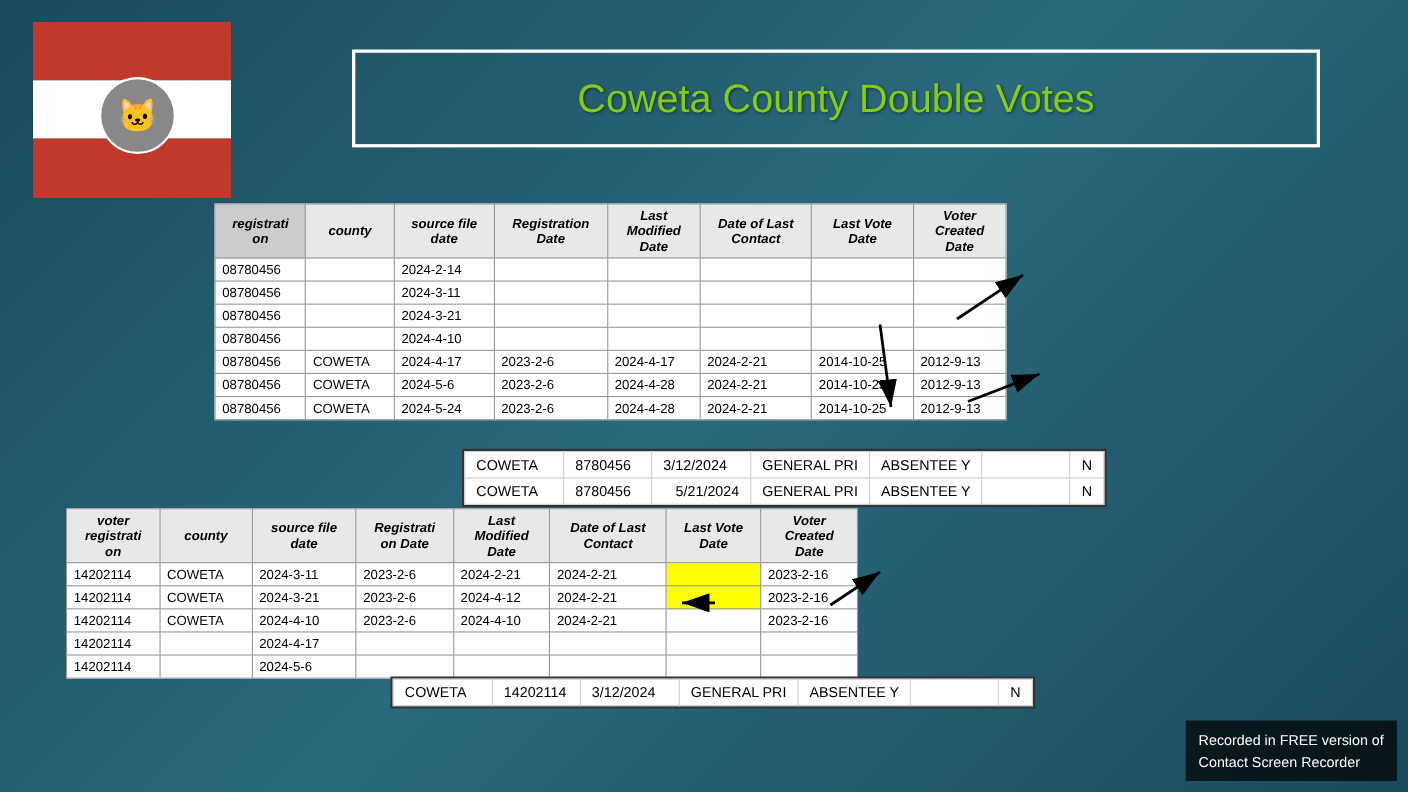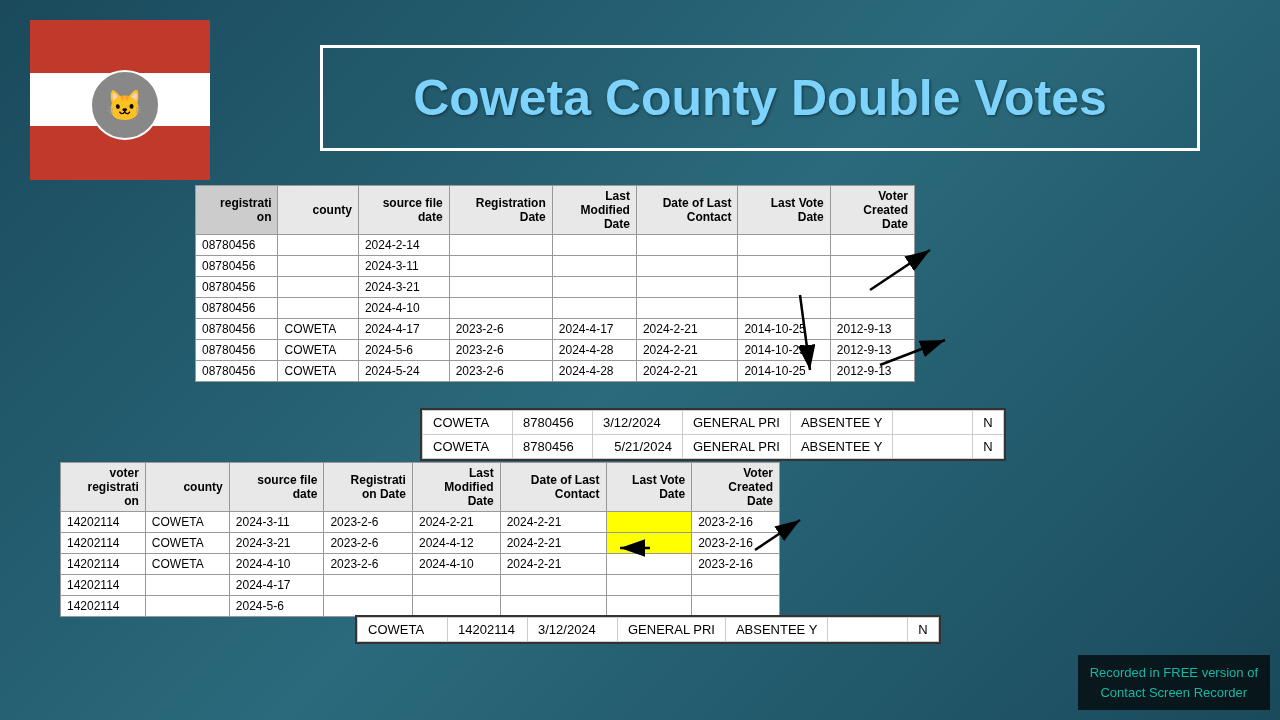--- a/index.html
+++ b/index.html
@@ -94,23 +94,23 @@
     .title-box {
       position: absolute;
       top: 45px;
       left: 320px;
       right: 80px;
       border: 3px solid #fff;
       padding: 20px 30px;
       text-align: center;
     }
     .title-text {
-      color: #7dd3fc;
-      font-size: 50px;
-      font-weight: bold;
+      color: #84cc16;
+      font-size: 36px;
+      font-weight: normal;
       line-height: 1.2;
       text-shadow: 1px 1px 3px rgba(0,0,0,0.5);
     }
 
     
     .upper-table-container {
       position: absolute;
       top: 185px;
       left: 195px;
       right: 30px;
@@ -122,21 +122,22 @@
       font-size: 12px;
     }
     th, td {
       border: 1px solid #999;
       padding: 3px 6px;
       white-space: nowrap;
     }
     th {
       background: #e8e8e8;
       font-weight: bold;
-      text-align: right;
+      text-align: center;
+      font-style: italic;
     }
     .upper-table { width: 720px; }
 
     
     .vote-records {
       position: absolute;
       top: 408px;
       left: 420px;
       background: #fff;
       border: 2px solid #333;
@@ -173,24 +174,24 @@
       padding: 4px 10px;
       border: 1px solid #ccc;
     }
 
     
     .watermark {
       position: absolute;
       bottom: 10px;
       right: 10px;
       background: rgba(0,0,0,0.7);
-      color: #14b8a6;
+      color: #ffffff;
       font-size: 13px;
       padding: 8px 12px;
-      text-align: center;
+      text-align: left;
       line-height: 1.5;
     }
 
     
     .arrow-svg {
       position: absolute;
       pointer-events: none;
     }
   </style>
 </head>

